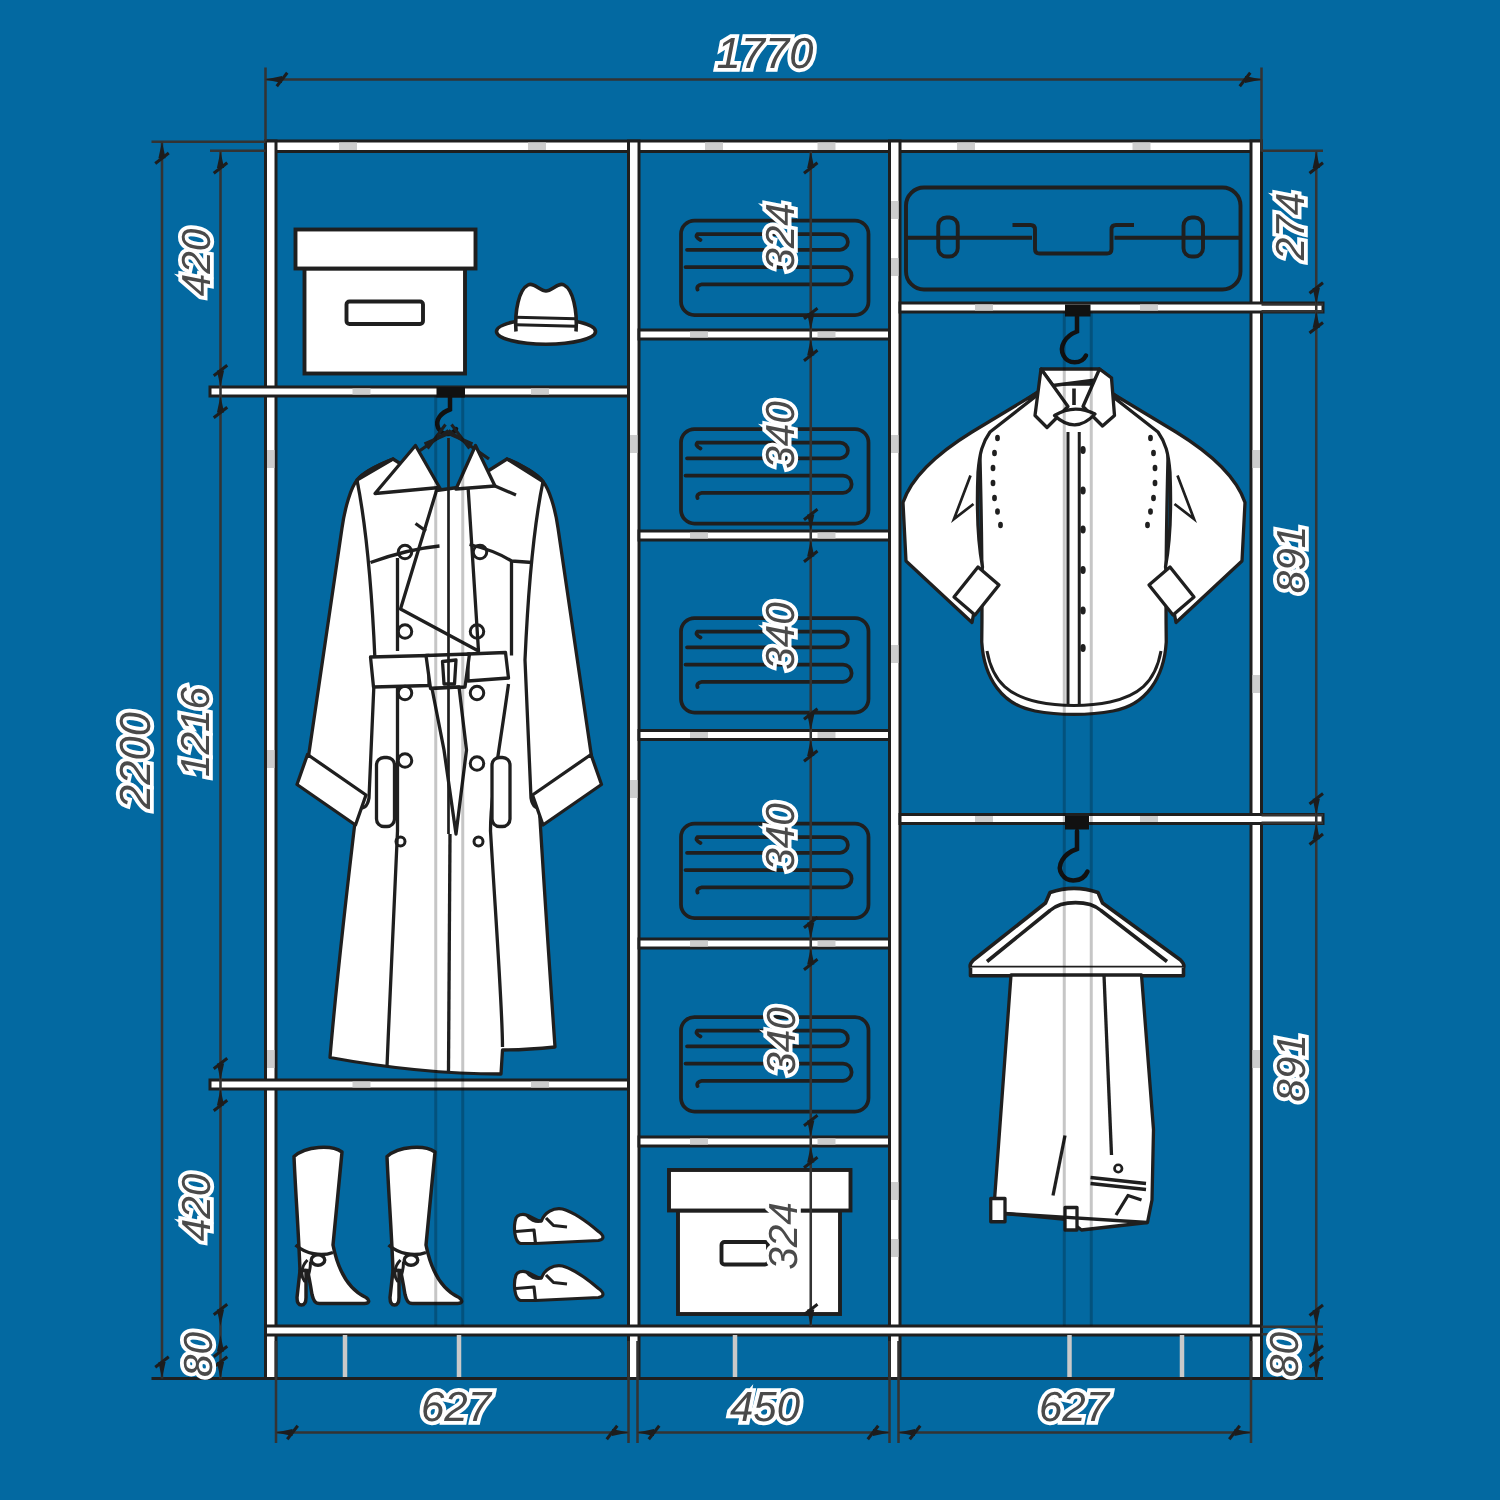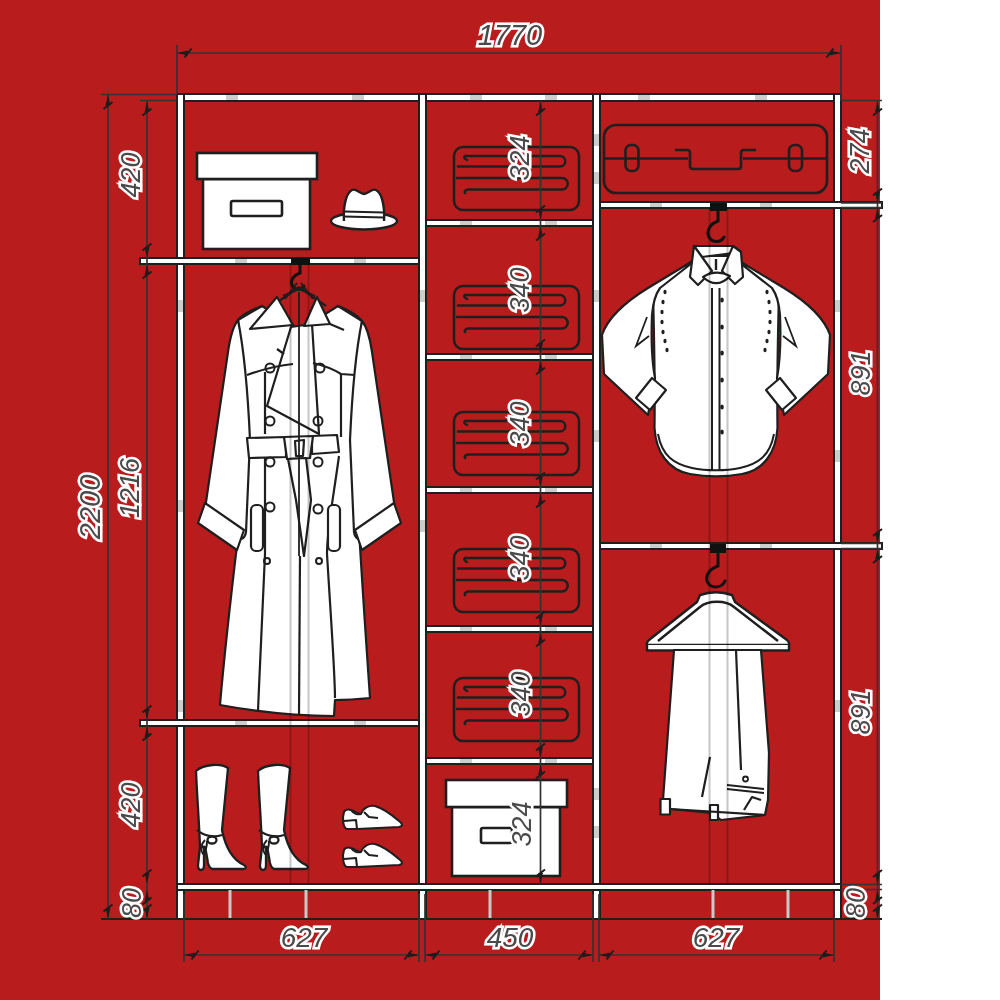--- a/index.html
+++ b/index.html
@@ -1,16 +1,16 @@
 <!DOCTYPE html>
 <html><head>
 <meta charset="utf-8">
 <style>
 html,body{margin:0;padding:0;background:#fff;}
-#page{width:880px;height:1000px;position:relative;background:#b91c1c;font-family:"Liberation Sans",sans-serif;}
+#page{width:1000px;height:1000px;position:relative;background:#0369a1;font-family:"Liberation Sans",sans-serif;}
 svg{position:absolute;top:0;left:0;}
 text{font-family:"Liberation Sans",sans-serif;font-style:italic;fill:#4a4a4a;}
 </style>
 </head>
 <body>
 <div id="page">
 <svg width="1000" height="1000" viewBox="0 0 1000 1000" fill="none">
 <defs>
 
 <g id="towel" stroke="#1f1f1f" stroke-width="2.5" fill="none" stroke-linecap="round">

